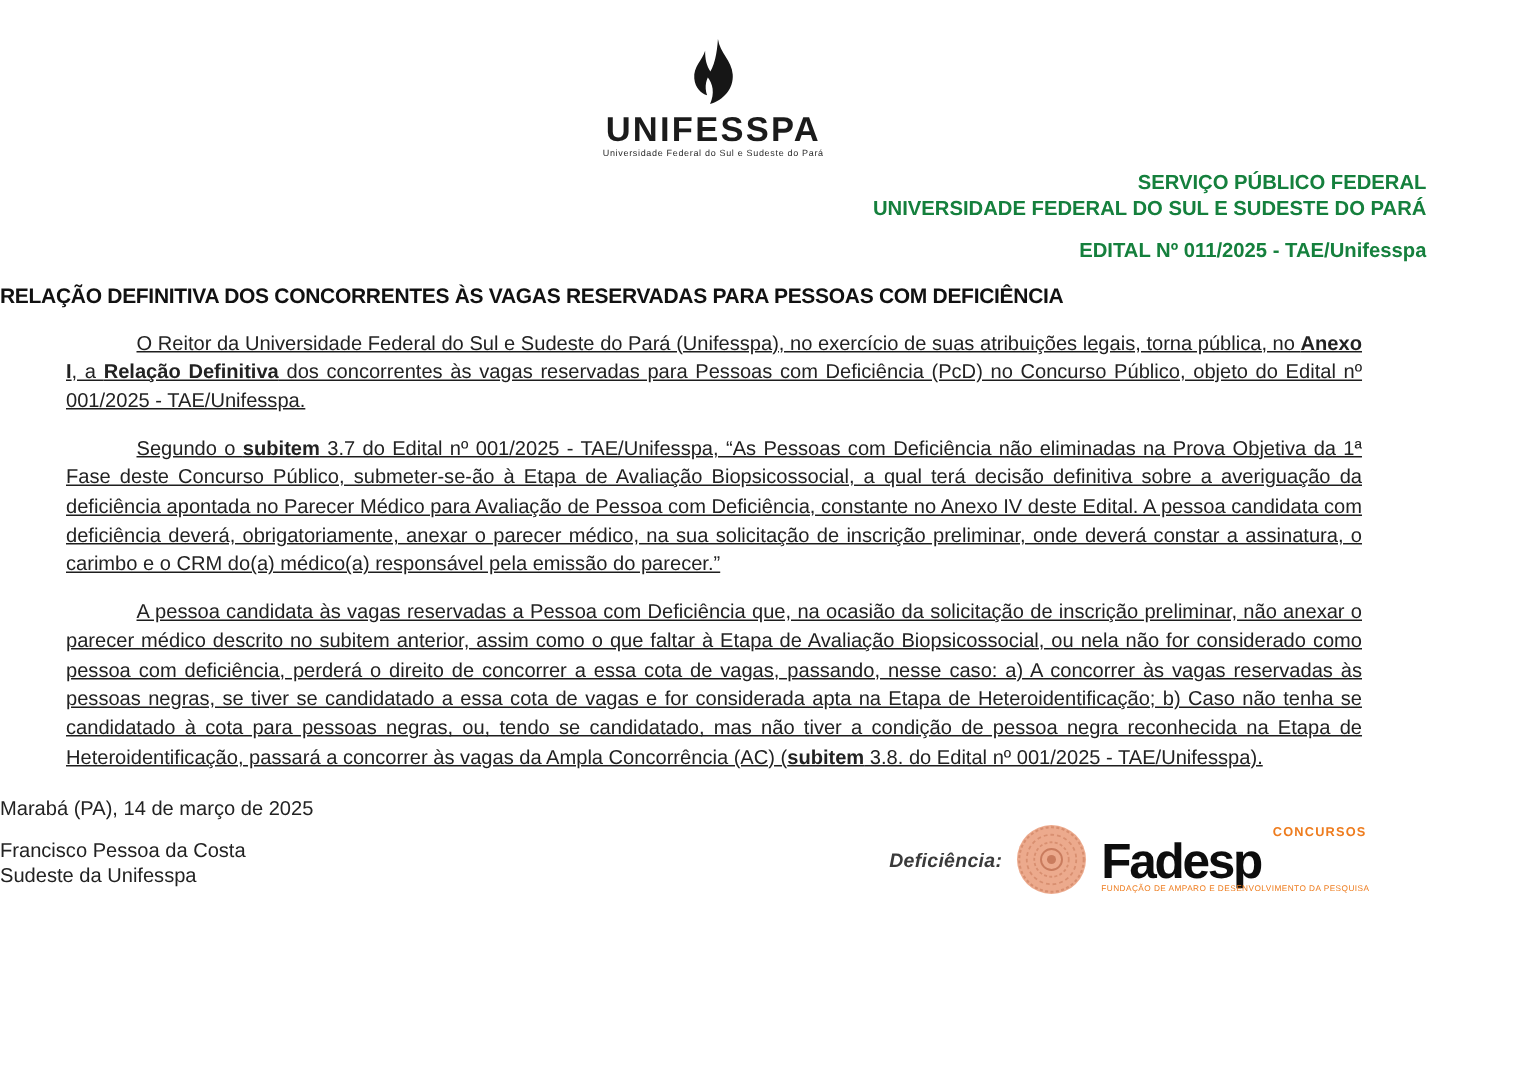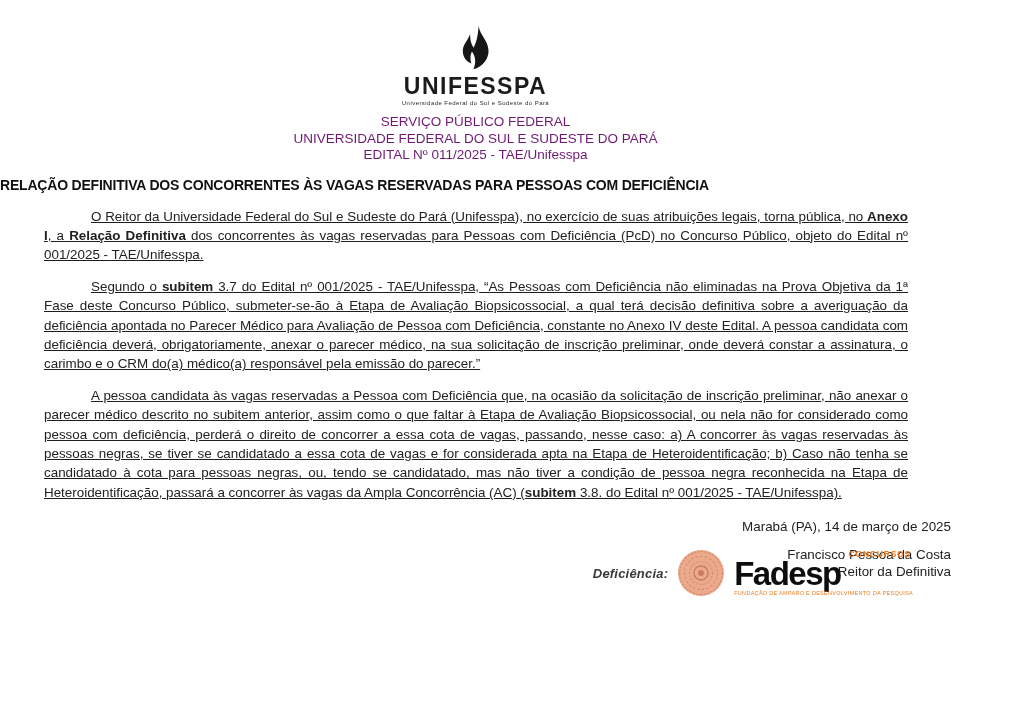--- a/index.html
+++ b/index.html
@@ -26,43 +26,43 @@
     line-height: 1;
   }
   .logo-tagline {
     font-size: 6px;
     letter-spacing: 0.45px;
     color: #2a2a2a;
     margin-top: 2px;
     line-height: 1;
   }
   
-  .hdr { text-align: center; font-weight: normal; font-size: 13.5px; line-height: 16.5px; color: #701a75; }
+  .hdr { text-align: right; font-weight: bold; font-size: 13.5px; line-height: 16.5px; color: #15803d; }
   .hdr-service { margin-top: 8px; }
-  .hdr-edital { }
+  .hdr-edital { margin-top: 12px; }
   .doc-title {
     margin-top: 13px;
     font-weight: bold;
     font-size: 14px;
     letter-spacing: -0.2px;
     color: #111;
   }
   
   .content { margin: 14px 43px 0 44px; text-decoration: underline; }
   .content p {
     text-align: justify;
     text-indent: 47px;
     font-size: 13.4px;
     line-height: 19.4px;
     color: #222;
     margin-bottom: 12px;
   }
   .b { font-weight: bold; }
   
-  .closing { text-align: right; font-size: 13.4px; line-height: 17px; color: #222; }
+  .closing { text-align: left; font-size: 13.4px; line-height: 17px; color: #222; }
   .date-line { margin-top: 16px; }
   .signer { margin-top: 11px; }
   
   .realization {
     position: absolute;
     top: 549px;
     right: 38px;
     display: flex;
     align-items: center;
     gap: 9px;
@@ -126,21 +126,21 @@
     <p><span>O Reitor da Universidade Federal do Sul e Sudeste do Pará (Unifesspa), no exercício de suas atribuições legais, torna pública, no </span><span class="b">Anexo I</span><span>, a </span><span class="b">Relação Definitiva</span><span> dos concorrentes às vagas reservadas para Pessoas com Deficiência (PcD) no Concurso Público, objeto do Edital nº 001/2025 - TAE/Unifesspa.</span></p>
 
     <p><span>Segundo o </span><span class="b">subitem</span><span> 3.7 do Edital nº 001/2025 - TAE/Unifesspa, “As Pessoas com Deficiência não eliminadas na Prova Objetiva da 1ª Fase deste Concurso Público, submeter-se-ão à Etapa de Avaliação Biopsicossocial, a qual terá decisão definitiva sobre a averiguação da deficiência apontada no Parecer Médico para Avaliação de Pessoa com Deficiência, constante no Anexo IV deste Edital. A pessoa candidata com deficiência deverá, obrigatoriamente, anexar o parecer médico, na sua solicitação de inscrição preliminar, onde deverá constar a assinatura, o carimbo e o CRM do(a) médico(a) responsável pela emissão do parecer.”</span></p>
 
     <p><span>A pessoa candidata às vagas reservadas a Pessoa com Deficiência que, na ocasião da solicitação de inscrição preliminar, não anexar o parecer médico descrito no subitem anterior, assim como o que faltar à Etapa de Avaliação Biopsicossocial, ou nela não for considerado como pessoa com deficiência, perderá o direito de concorrer a essa cota de vagas, passando, nesse caso: a) A concorrer às vagas reservadas às pessoas negras, se tiver se candidatado a essa cota de vagas e for considerada apta na Etapa de Heteroidentificação; b) Caso não tenha se candidatado à cota para pessoas negras, ou, tendo se candidatado, mas não tiver a condição de pessoa negra reconhecida na Etapa de Heteroidentificação, passará a concorrer às vagas da Ampla Concorrência (AC) (</span><span class="b">subitem</span><span> 3.8. do Edital nº 001/2025 - TAE/Unifesspa).</span></p>
   </div>
 
   <div class="closing date-line">Marabá (PA), 14 de março de 2025</div>
   <div class="closing signer">
     <div>Francisco Pessoa da Costa</div>
-    <div>Reitor da Definitiva</div>
+    <div>Sudeste da Unifesspa</div>
   </div>
 
   <div class="realization">
     <span class="realization-label">Deficiência:</span>
     <svg class="fadesp-emblem" viewBox="0 0 48 48" xmlns="http://www.w3.org/2000/svg" aria-hidden="true">
       <circle cx="24" cy="24" r="23" fill="#ecaa8d"></circle>
       <circle cx="24" cy="24" r="21.5" fill="none" stroke="#d88f70" stroke-width="1.4" stroke-dasharray="2 1.6"></circle>
       <circle cx="24" cy="24" r="16.5" fill="none" stroke="#d88f70" stroke-width="1.2" stroke-dasharray="2.5 2"></circle>
       <circle cx="24" cy="24" r="11.5" fill="none" stroke="#d88f70" stroke-width="1.2" stroke-dasharray="2 1.5"></circle>
       <circle cx="24" cy="24" r="7" fill="none" stroke="#c97c5e" stroke-width="1.3"></circle>

